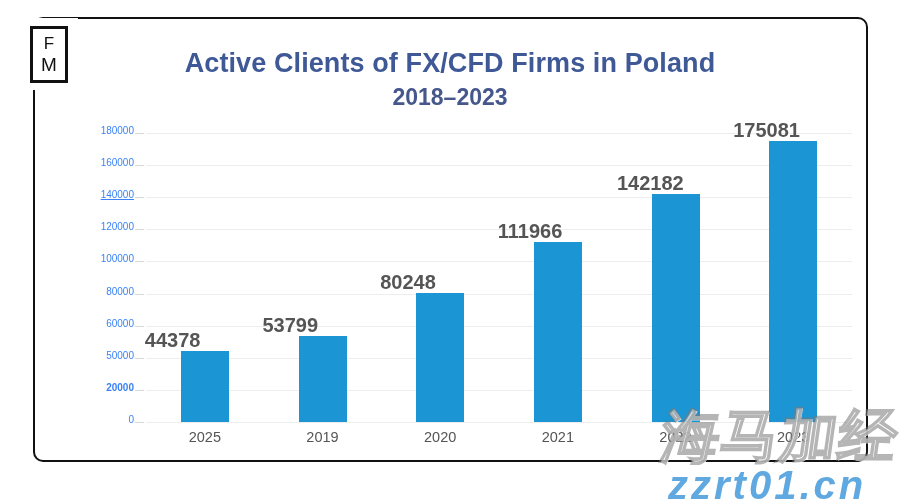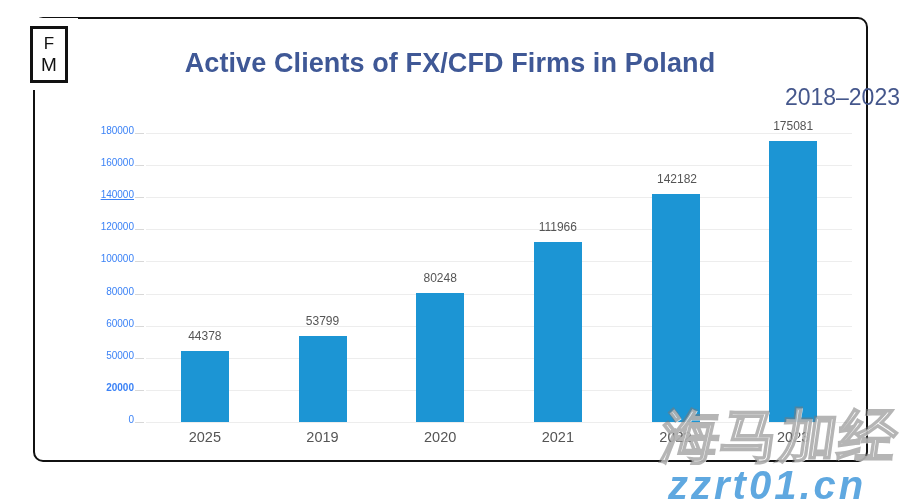--- a/index.html
+++ b/index.html
@@ -80,23 +80,23 @@
     font-size: 27px;
     font-weight: bold;
     color: #3f5896;
     letter-spacing: 0.1px;
   }
   .subtitle {
     position: absolute;
     left: 0;
     top: 84px;
     width: 900px;
-    text-align: right;
+    text-align: center;
     font-size: 23px;
-    font-weight: 400;
+    font-weight: 700;
     color: #45578c;
   }
 
   
   .plot {
     position: absolute;
     left: 146px;
     top: 133px;
     width: 706px;
     height: 289px;
@@ -126,24 +126,25 @@
     left: -11px;
   }
 
   .bar {
     position: absolute;
     background: #1c95d4;
     bottom: 0;
   }
   .bar-value {
     position: absolute;
-    font-size: 12px;
+    font-size: 20px;
     color: #555555;
-    text-align: center;
-    white-space: nowrap;
+    text-align: left;
+    white-space: nowrap;
+    font-weight: bold;
   }
   .xtick {
     position: absolute;
     top: 296px;
     font-size: 14.5px;
     color: #555555;
     text-align: center;
     white-space: nowrap;
   }
 

